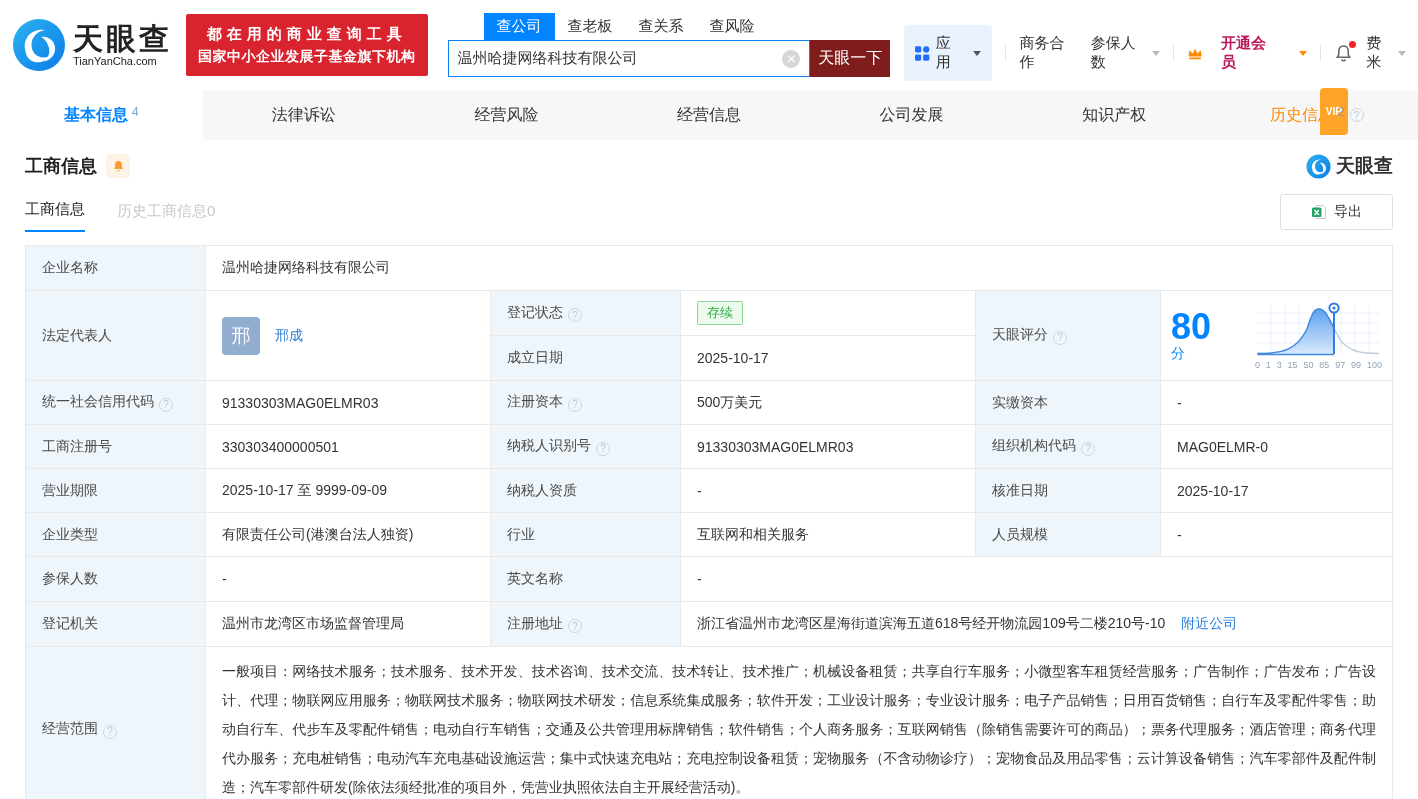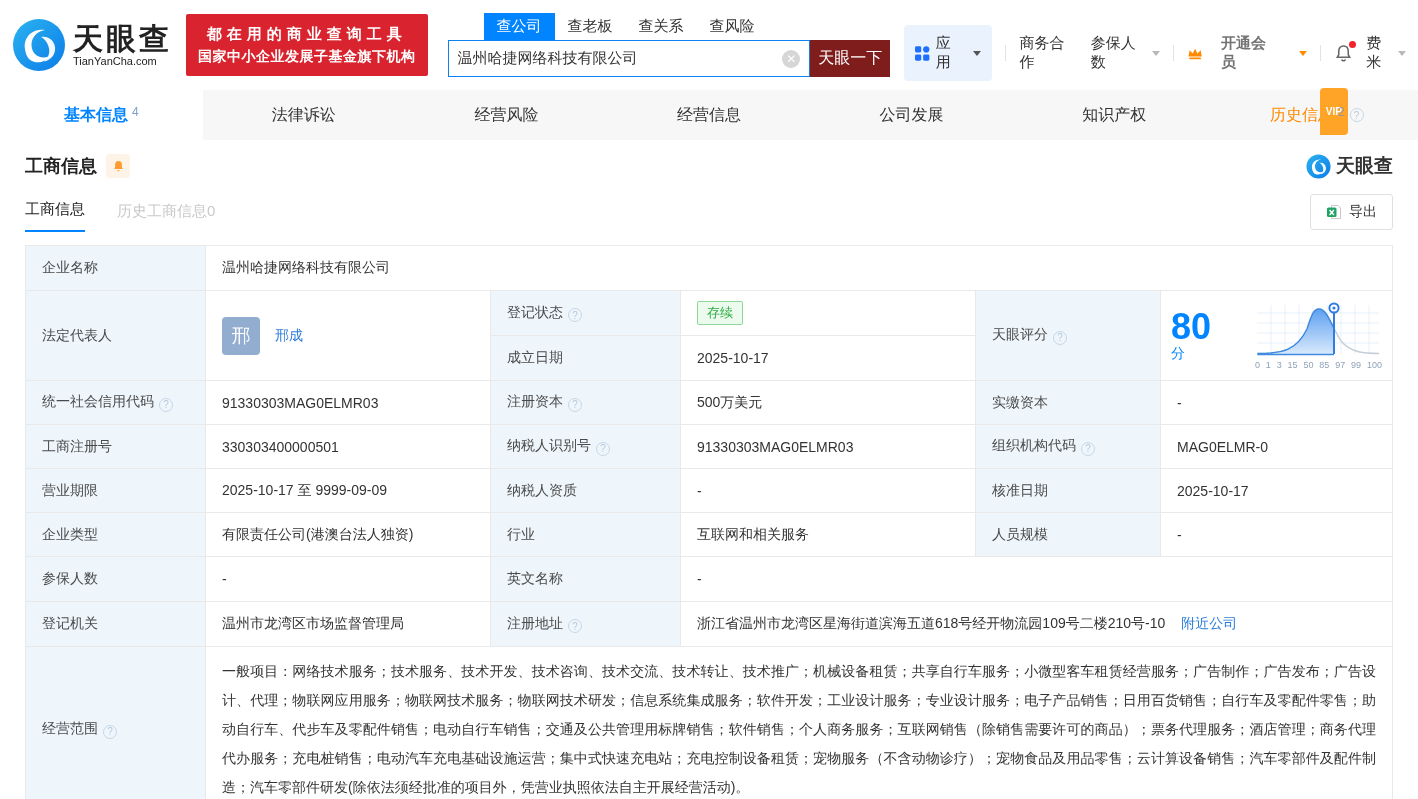--- a/index.html
+++ b/index.html
@@ -24,21 +24,21 @@
                display:flex; align-items:center; justify-content:center; cursor:pointer; }
   .search-btn { width:80px; height:37px; background:#7f1d1d; color:#fff; border:none; font-size:16px; cursor:pointer; font-family:inherit; }
   .hnav { margin-left:auto; display:flex; align-items:center; gap:13px; font-size:15px; color:#333; margin-top:16px; }
   .apps-chip { background:#eaf2fd; border-radius:4px; padding:9px 11px; display:flex; align-items:center; gap:6px; cursor:pointer; }
   .caret { width:0; height:0; border-left:4px solid transparent; border-right:4px solid transparent;
            border-top:5px solid #555; display:inline-block; margin-left:3px; }
   .caret.gray { border-top-color:#b9b9b9; }
   .caret.orange { border-top-color:#ff8a00; }
   .vdiv { width:1px; height:16px; background:#e3e3e3; }
   .nav-item { display:flex; align-items:center; cursor:pointer; }
-  .vip-link { color:#737373; font-weight:bold; display:flex; align-items:center; gap:18px; cursor:pointer; }
+  .vip-link { color:#be185d; font-weight:bold; display:flex; align-items:center; gap:18px; cursor:pointer; }
   .bell-wrap { position:relative; cursor:pointer; display:flex; }
   .dot { position:absolute; top:-3px; right:-3px; width:7px; height:7px; border-radius:50%; background:#f5222d; }
   
   .main-tabs { display:flex; background:#f7f7f7; height:50px; }
   .mtab { flex:1; display:flex; align-items:center; justify-content:center; font-size:16px; color:#333; cursor:pointer; }
   .mtab.active { background:#fff; color:#0084ff; font-weight:bold; }
   .mtab .count { font-size:12px; color:#7f9fce; margin-left:4px; position:relative; top:-3px; font-weight:normal; }
   .mtab.history { color:#ff8a00; }
   .mtab.history .count { color:#999; }
   .rel { position:relative; }
@@ -52,21 +52,21 @@
   .section-head { display:flex; justify-content:space-between; align-items:center; height:48px; margin-top:2px; }
   .sec-title { display:flex; align-items:center; gap:9px; }
   .sec-title h2 { font-size:18px; color:#222; }
   .bell-chip { width:24px; height:24px; border-radius:4px; background:#fdf3e6; display:flex; align-items:center; justify-content:center; }
   .watermark { display:flex; align-items:center; gap:5px; font-size:19px; font-weight:bold; color:#333; }
   .subtab-row { display:flex; align-items:flex-end; height:42px; margin-bottom:13px; }
   .subtab { font-size:15px; margin-right:32px; padding-bottom:11px; cursor:pointer; }
   .subtab.active { color:#222; border-bottom:2px solid #0084ff; }
   .subtab.inactive { color:#c9c9c9; }
   .export-btn { margin-left:auto; display:flex; align-items:center; gap:7px; border:1px solid #e0e0e0; border-radius:3px;
-                padding:8px 15px; font-size:14px; color:#333; background:#fff; cursor:pointer; margin-bottom:2px; }
+                padding:8px 30px; font-size:14px; color:#333; background:#fff; cursor:pointer; margin-bottom:2px; }
   
   table { width:100%; border-collapse:collapse; table-layout:fixed; font-size:14px; }
   td { border:1px solid #e9e9e9; padding:10px 16px; vertical-align:middle; color:#333; }
   td.lbl { background:#eef6fc; color:#4a4a4a; }
   .avatar { width:38px; height:38px; border-radius:4px; background:#93add0; color:#fff; font-size:19px;
             display:inline-flex; align-items:center; justify-content:center; margin-right:11px; vertical-align:middle; cursor:pointer; }
   .link { color:#2c7ddb; cursor:pointer; }
   .badge-green { display:inline-block; padding:2px 9px; font-size:13px; color:#2fae43; background:#edfbef;
                  border:1px solid #8ed99a; border-radius:2px; }
   .score-cell { display:flex; align-items:center; gap:30px; }

